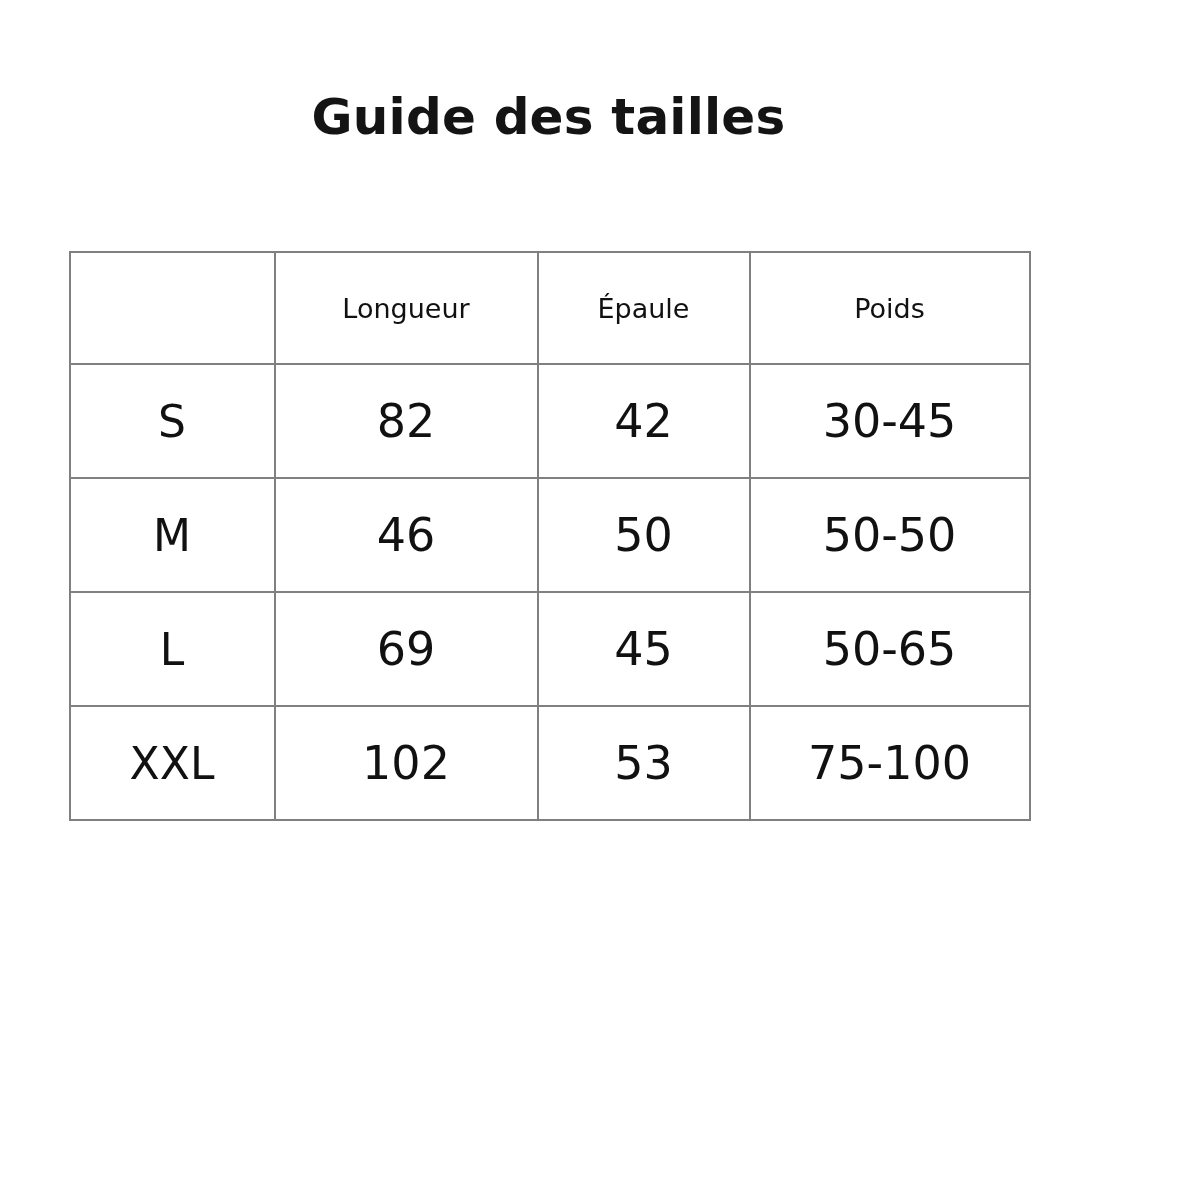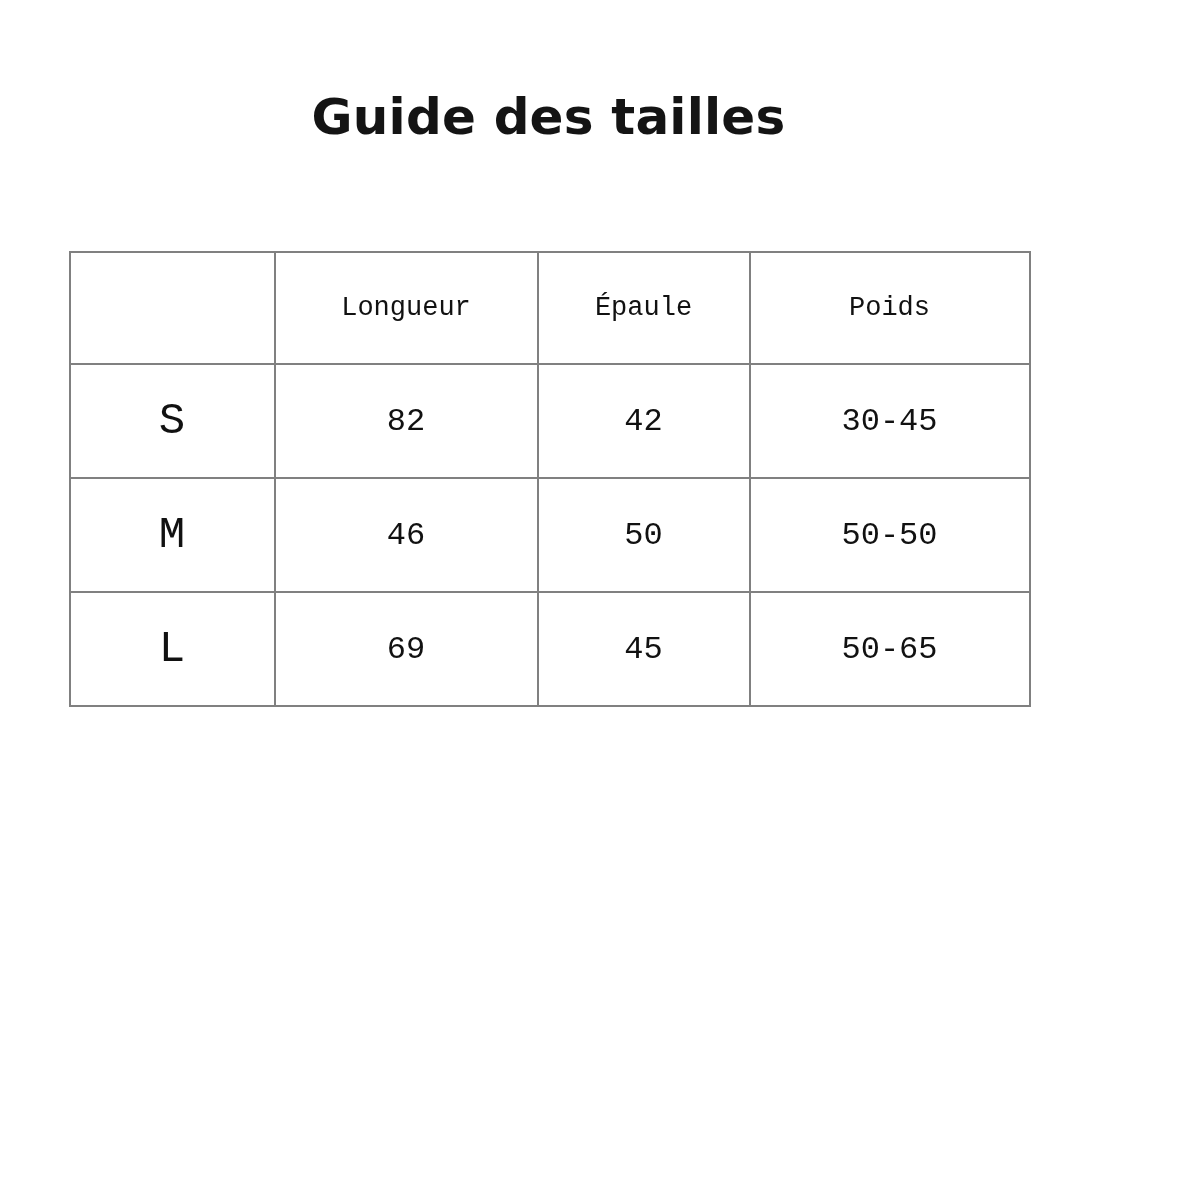--- a/index.html
+++ b/index.html
@@ -27,21 +27,20 @@
     margin-top: 88px;
     font-size: 50px;
     font-weight: 700;
     letter-spacing: 0.2px;
     color: #141414;
     text-align: center;
   }
   .table-wrap {
     margin-top: 105px;
     width: 960px;
-    font-family: Liberation Mono, monospace;
   }
   table.size-table {
     border-collapse: collapse;
     width: 960px;
     table-layout: fixed;
   }
   table.size-table td,
   table.size-table th {
     border: 2px solid #808080;
     text-align: center;
@@ -57,21 +56,21 @@
 
   thead th {
     height: 108px;
     font-size: 27px;
     color: #1a1a1a;
   }
   thead th.corner { }
 
   tbody td {
     height: 110px;
-    font-size: 32px;
+    font-size: 46px;
   }
   tbody td.size-label {
     font-size: 44px;
   }
 </style>
 </head>
 <body>
 
 <div class="page">
 
@@ -105,17 +104,23 @@
           <td>46</td>
           <td>50</td>
           <td>50-50</td>
         </tr>
         <tr>
           <td class="size-label">L</td>
           <td>69</td>
           <td>45</td>
           <td>50-65</td>
         </tr>
+        <tr>
+          <td class="size-label">XXL</td>
+          <td>102</td>
+          <td>53</td>
+          <td>75-100</td>
+        </tr>
       </tbody>
     </table>
   </div>
 
 </div>
 
 </body></html>

